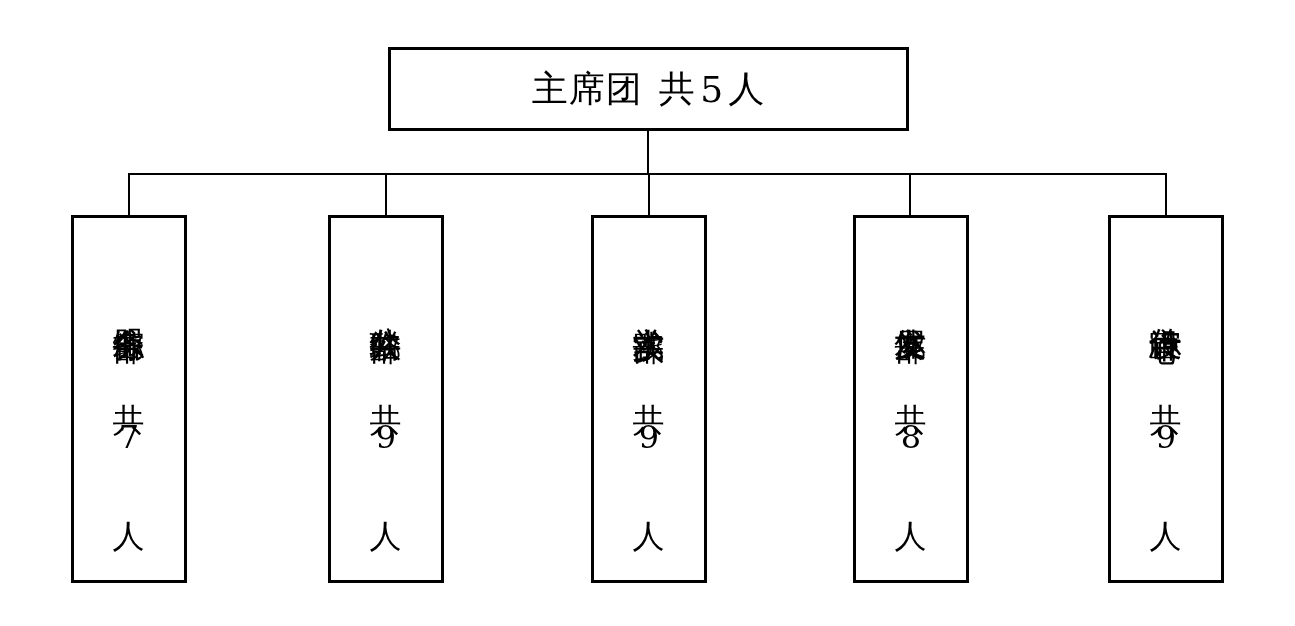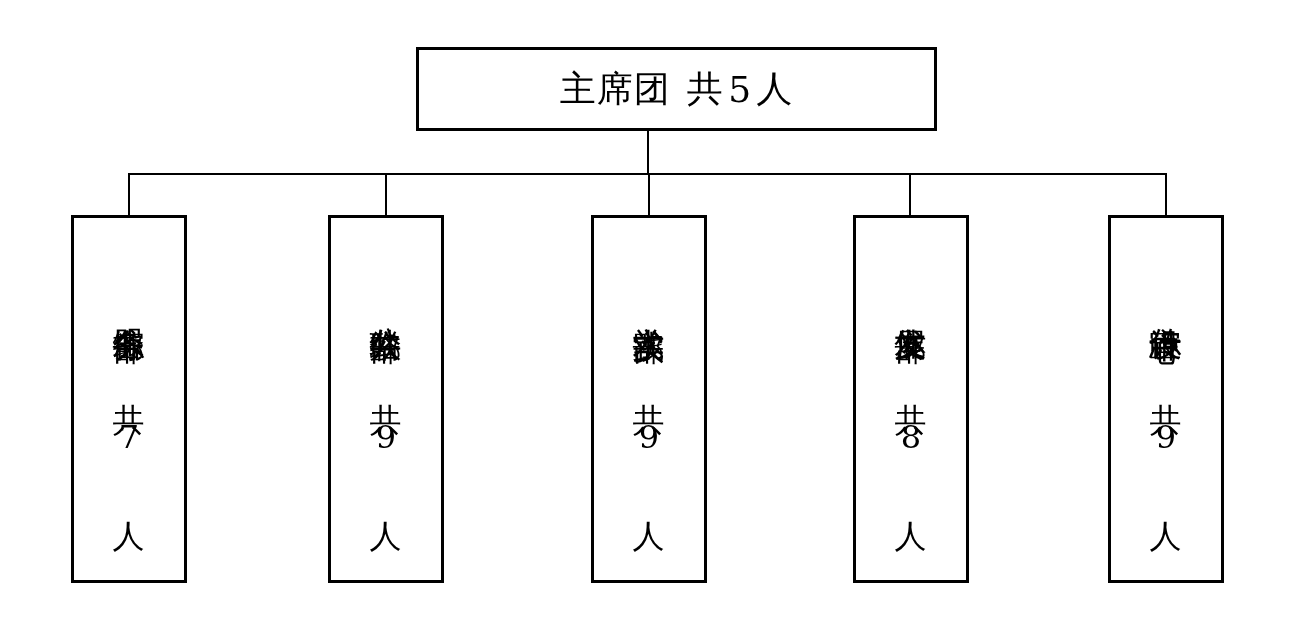--- a/index.html
+++ b/index.html
@@ -26,21 +26,20 @@
     height: 84px;
     box-sizing: border-box;
     border: 3px solid #000000;
     background: #ffffff;
     display: flex;
     align-items: center;
     justify-content: center;
     font-size: 36px;
     letter-spacing: 1px;
     white-space: nowrap;
-    margin-left: 28px;
   }
   .root-box .count-label { margin-left: 0.45em; }
   .root-box .count-value {
     font-family: "DejaVu Serif", "Liberation Serif", serif;
     margin: 0 0.12em;
   }
 
   
   .line {
     position: absolute;

